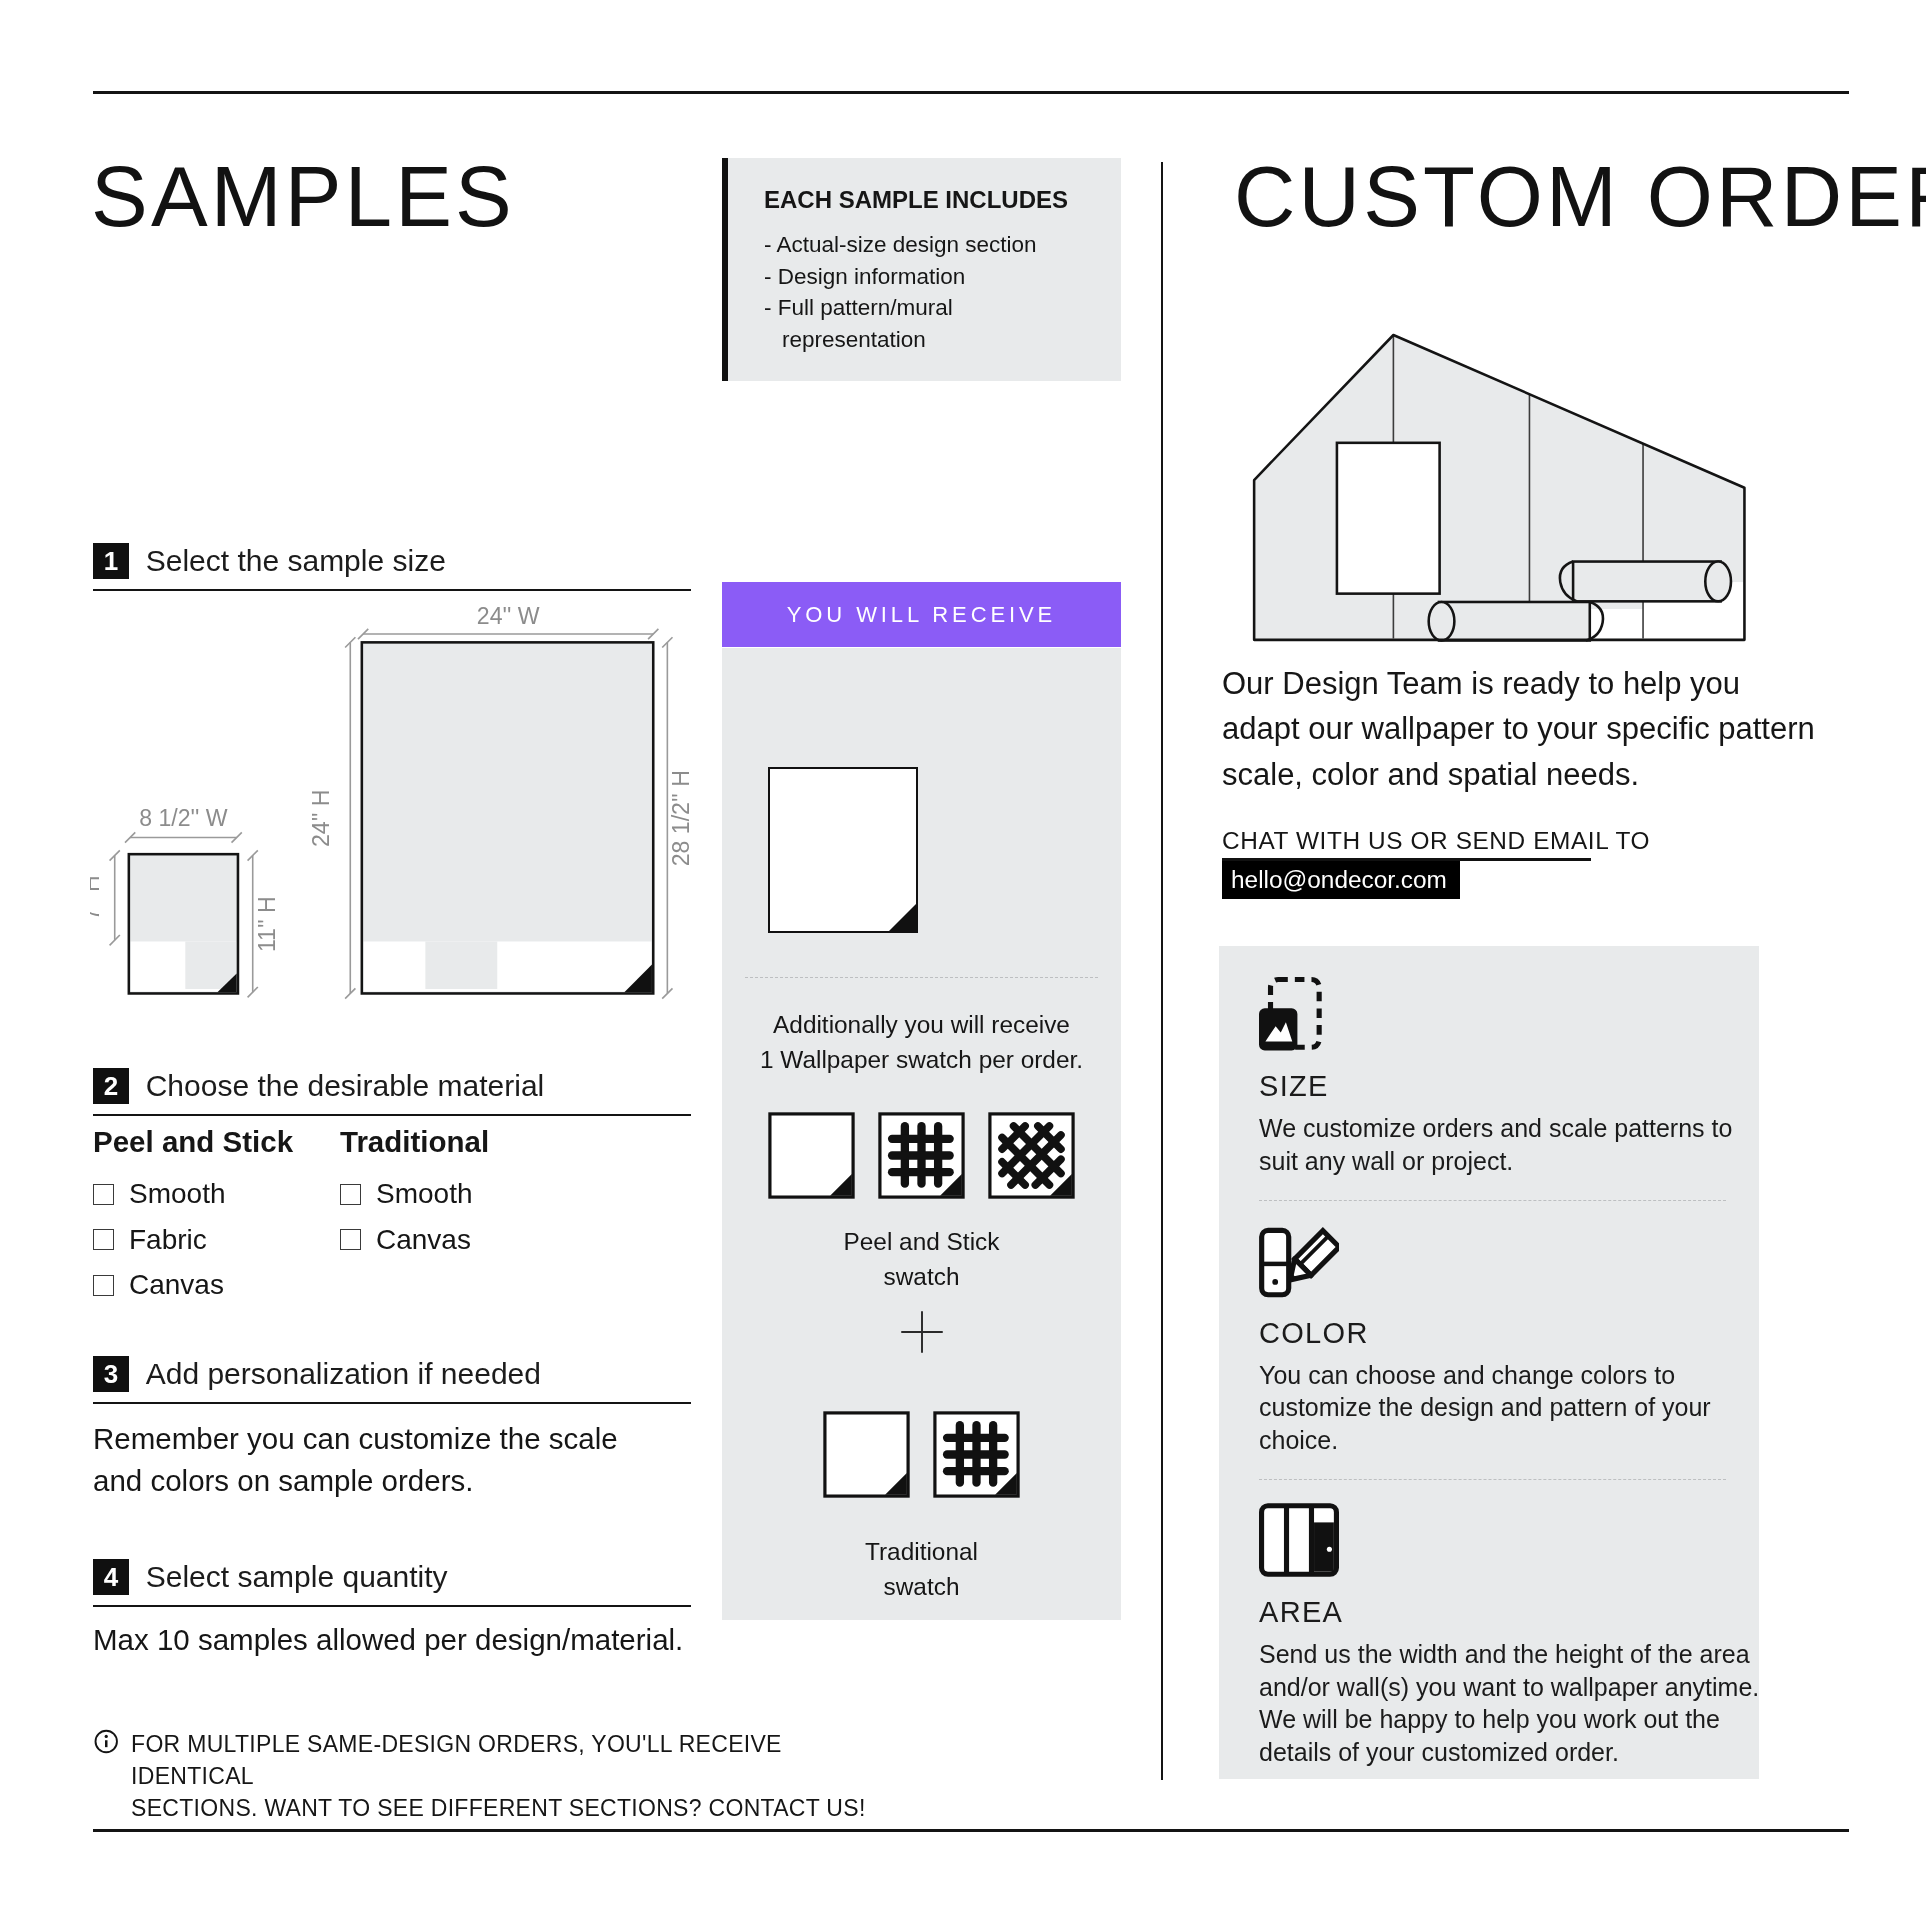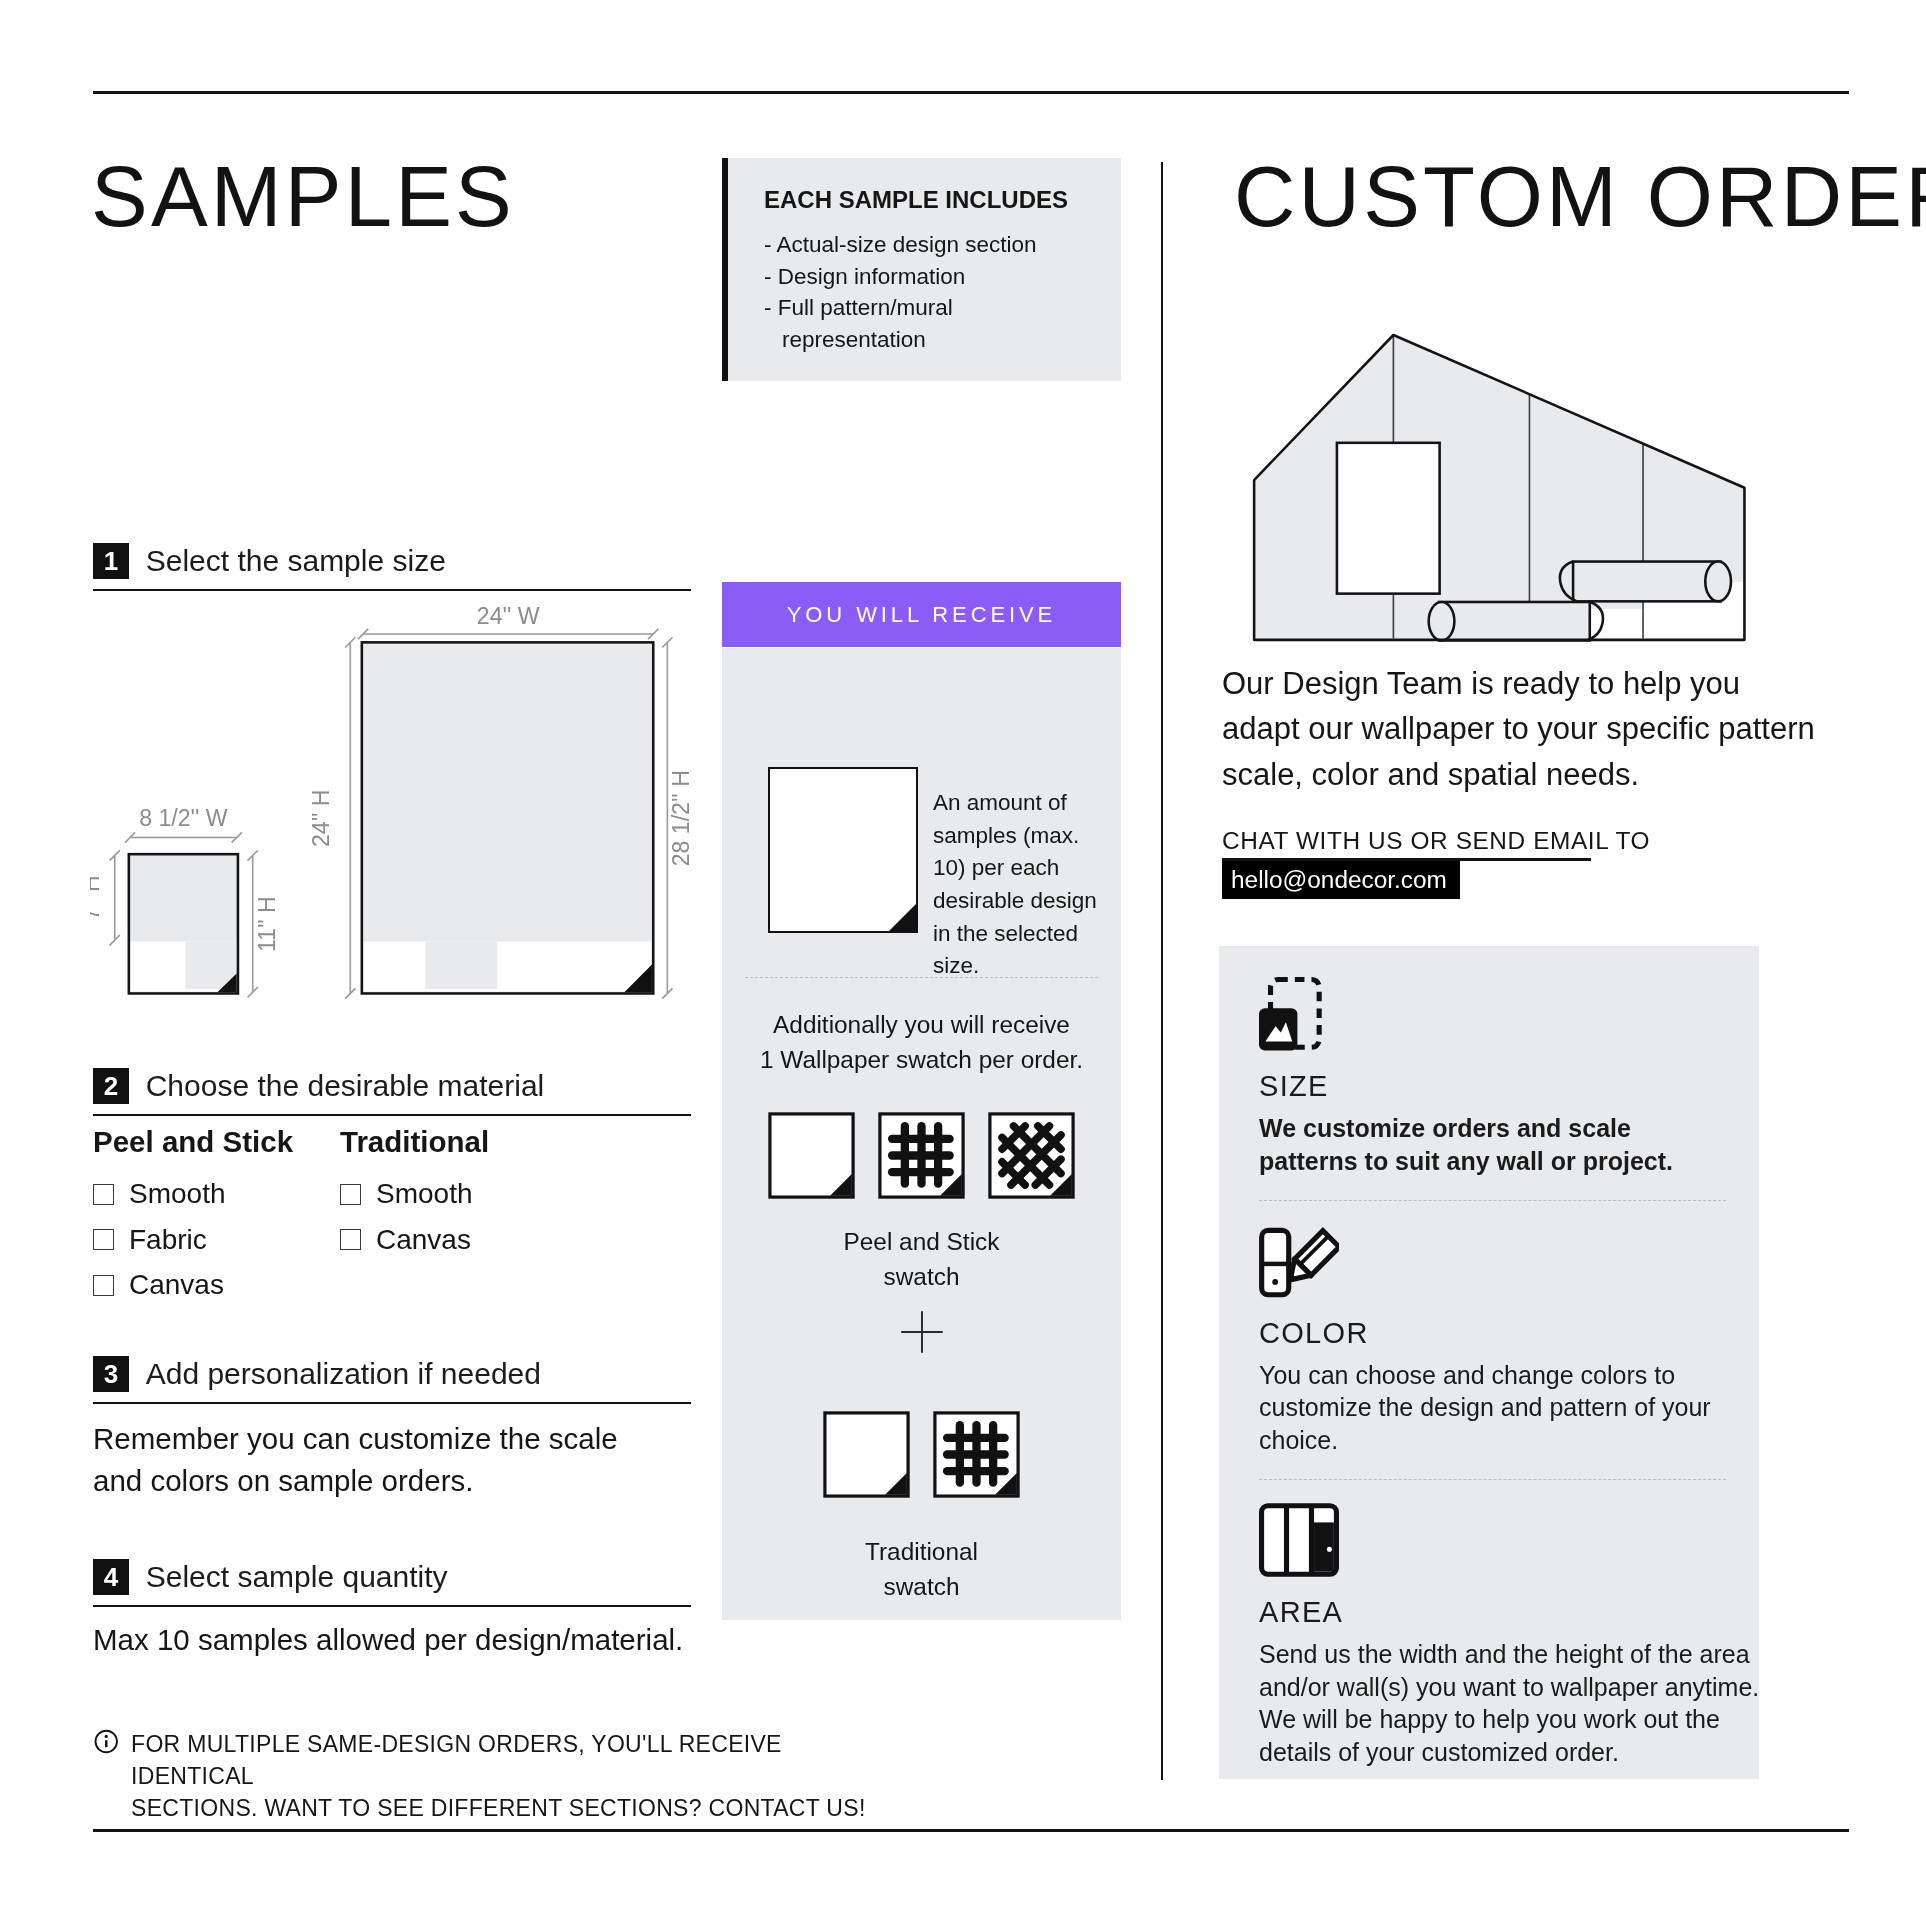--- a/index.html
+++ b/index.html
@@ -194,21 +194,20 @@
     <div class="includes-item">- Design information</div>
     <div class="includes-item">- Full pattern/mural representation</div>
   </div>
 
   <div class="abs banner">YOU WILL RECEIVE</div>
 
   <div class="abs panel">
     <div class="page-icon">
         <span class="fold"></span>
       </div>
-    <div class="receive-text">An amount of samples (max. 10) per each desirable design in the selected size.</div>
 
     <div class="dashsep" style="top:329px;"></div>
     <div class="center-text additional">Additionally you will receive
 1 Wallpaper swatch per order.</div>
 
     <div class="swatch-row" style="top:464px;">
       <svg width="87" height="87" viewBox="0 0 136 136">
         <rect x="3" y="3" width="130" height="130" fill="#fff" stroke="#111" stroke-width="5"></rect>
         <polygon points="131,97 131,131 97,131" fill="#111"></polygon>
       </svg>
@@ -306,21 +305,21 @@
   <div class="abs email-badge">hello@ondecor.com</div>
 
   <div class="abs features">
     
     <svg width="64" height="76" viewBox="0 0 100 118">
       <rect x="18" y="5" width="76" height="106" rx="12" fill="none" stroke="#111" stroke-width="8" stroke-dasharray="15 11"></rect>
       <rect x="0" y="50" width="60" height="66" rx="9" fill="#111"></rect>
       <polygon points="10,102 26,78 34,88 42,72 52,102" fill="#ffffff"></polygon>
     </svg>
     <div class="feature-label">SIZE</div>
-    <div class="feature-text" style="width:475px;font-weight:bold;">We customize orders and scale patterns to suit any wall or project.</div>
+    <div class="feature-text" style="width:475px;">We customize orders and scale patterns to suit any wall or project.</div>
     <hr class="fsep">
     
     <svg width="80" height="74" viewBox="0 0 124 115">
       <rect x="4" y="10" width="42" height="100" rx="10" fill="#ffffff" stroke="#111" stroke-width="8"></rect>
       <line x1="4" y1="62" x2="46" y2="62" stroke="#111" stroke-width="7"></line>
       <circle cx="25" cy="90" r="4.5" fill="#111"></circle>
       <g transform="rotate(45 80 55)">
         <rect x="62" y="10" width="36" height="62" fill="#ffffff" stroke="#111" stroke-width="8"></rect>
         <line x1="74" y1="10" x2="74" y2="72" stroke="#111" stroke-width="6"></line>
         <polygon points="62,72 98,72 80,100" fill="#ffffff" stroke="#111" stroke-width="8" stroke-linejoin="round"></polygon>

